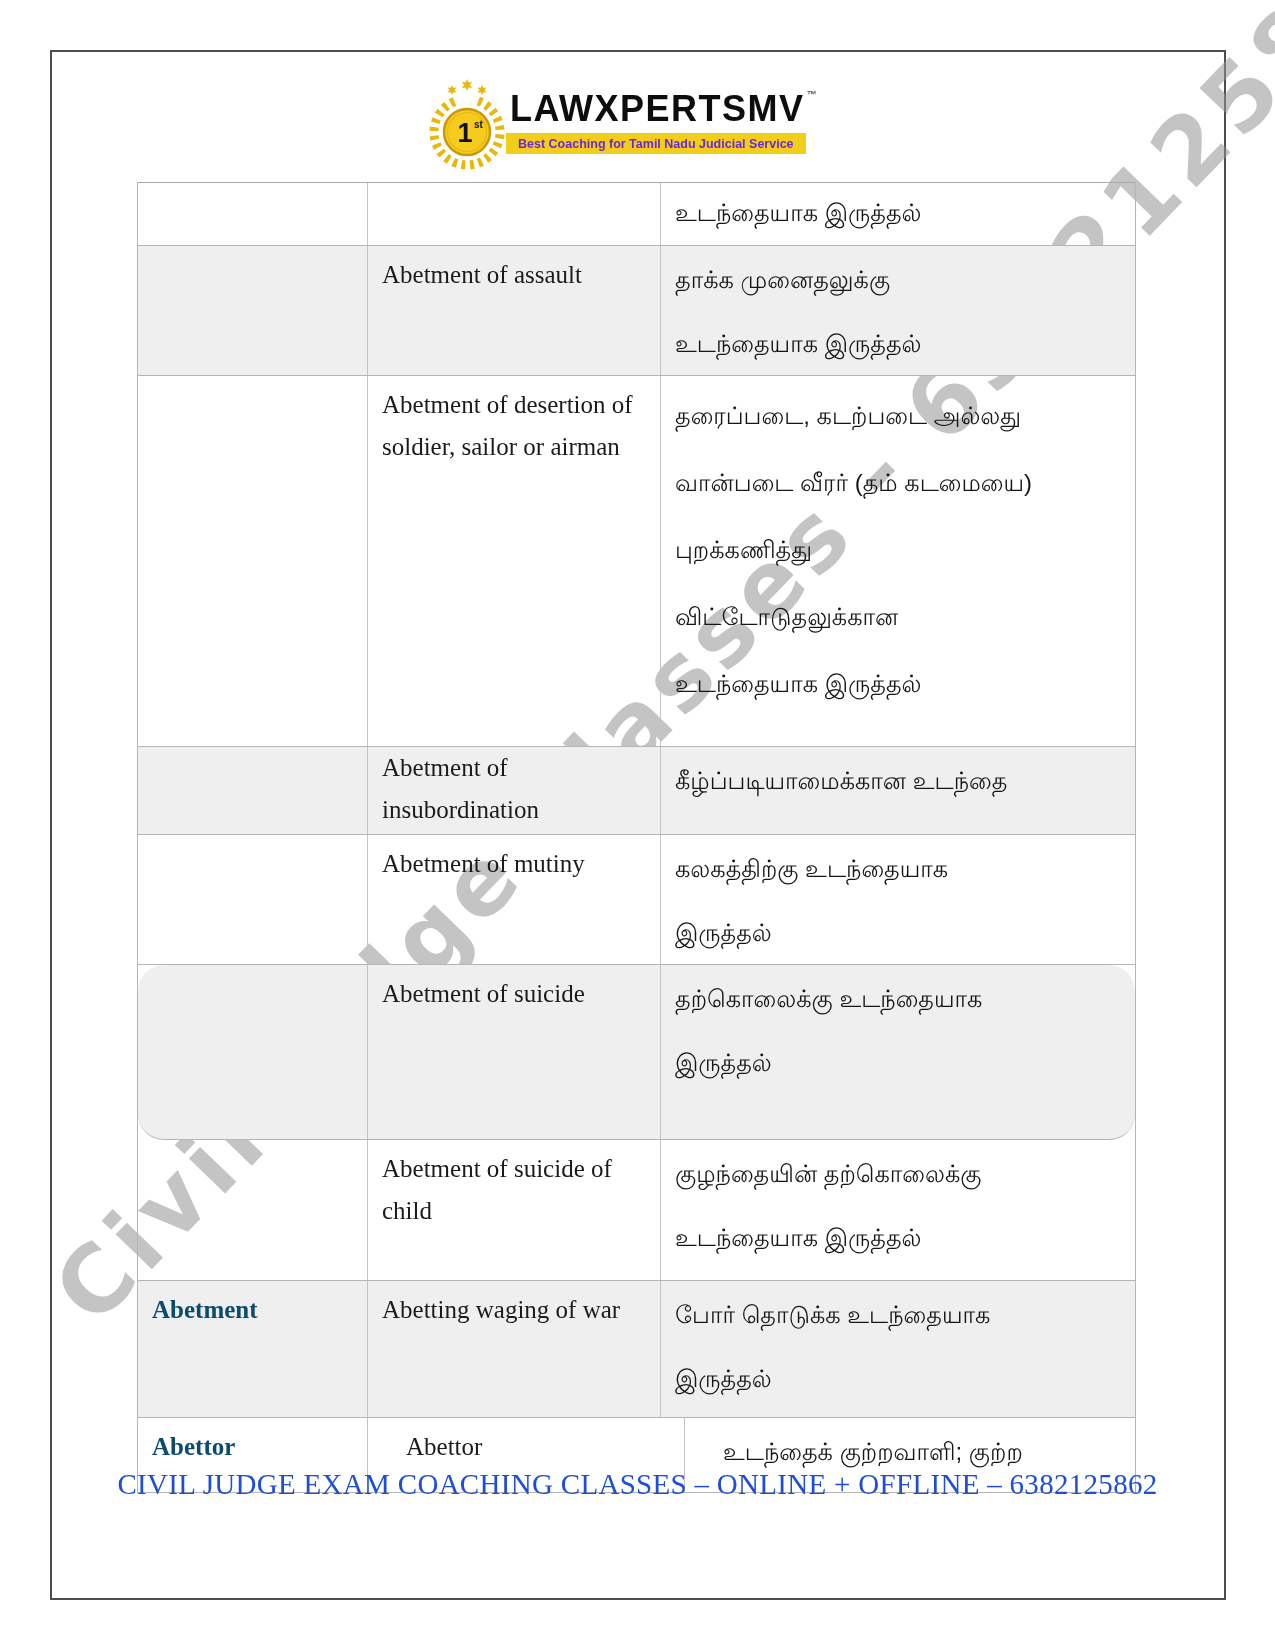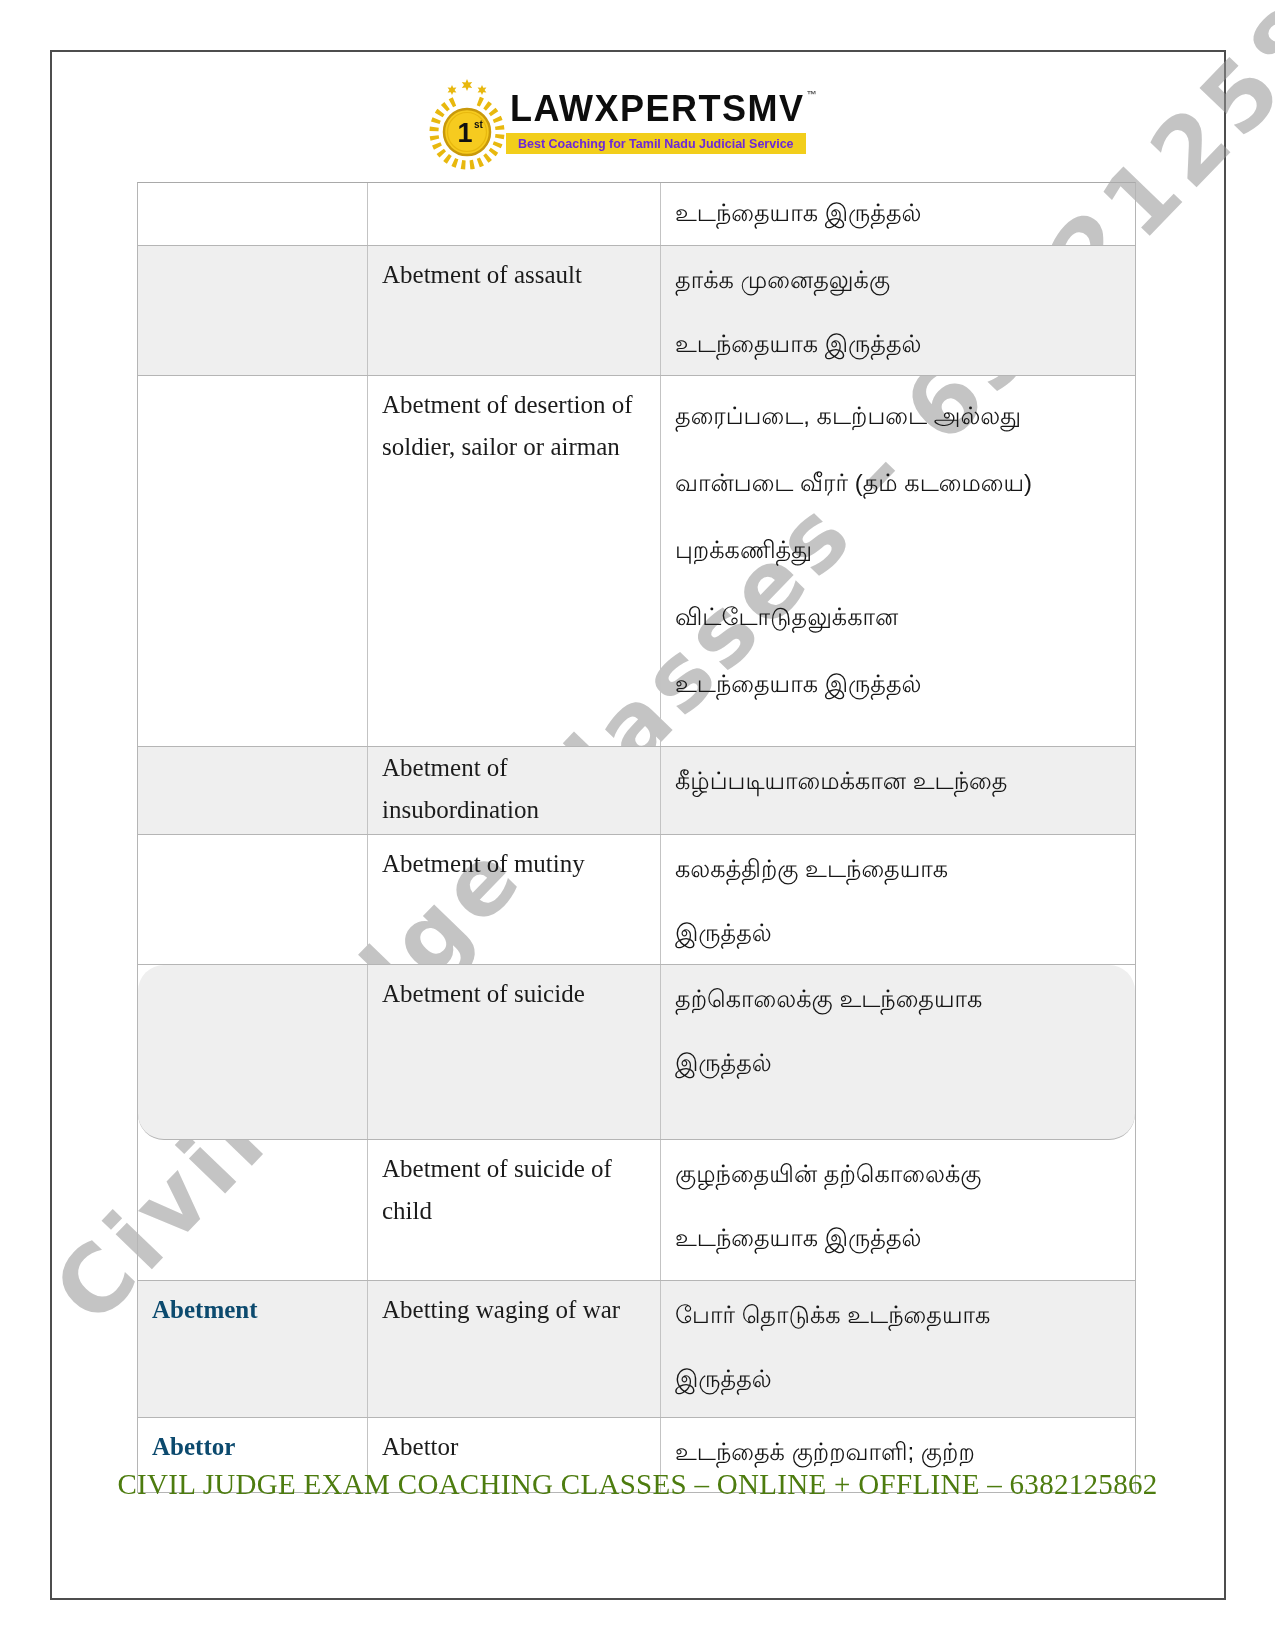--- a/index.html
+++ b/index.html
@@ -43,41 +43,41 @@
   .grow{display:flex;border-bottom:1px solid #b5b5b5;box-sizing:border-box;overflow:hidden;}
   .grow.shaded{background:#efefef;}
   .grow:nth-of-type(1){height:63px;}
   .grow:nth-of-type(2){height:130px;}
   .grow:nth-of-type(3){height:371px;justify-content:center;}
   .grow:nth-of-type(4){height:88px;}
   .grow:nth-of-type(5){height:130px;}
   .grow:nth-of-type(6){height:175px;border-radius:26px;}
   .grow:nth-of-type(7){height:141px;}
   .grow:nth-of-type(8){height:137px;}
-  .grow:nth-of-type(9){height:75px;border-bottom:1px solid #b5b5b5;}
+  .grow:nth-of-type(9){height:75px;border-bottom:1px solid #b5b5b5;gap:24px;}
   .cell{box-sizing:border-box;white-space:pre-line;overflow:hidden;}
   .c1{width:230px;border-right:1px solid #c3c3c3;}
   .c2{width:293px;border-right:1px solid #c3c3c3;}
   .c3{flex:1;}
   .en{
     font-family:"Liberation Serif", serif;font-size:25px;line-height:42px;
     color:#1b1b1b;padding:8px 13px 0 14px;
   }
   .grow:nth-of-type(4) .en{padding-top:0;}
   .c1.en{font-weight:bold;color:#0c4a6e;}
   .ta{
     font-family:"Liberation Sans", sans-serif;font-size:24px;line-height:64px;
     color:#161616;padding:2px 10px 0 14px;
   }
   .grow:nth-of-type(3) .ta{line-height:67px;padding-top:6px;}
   .grow:nth-of-type(1) .ta{padding-top:0;line-height:60px;}
   
   .footer{
     position:absolute;left:0;top:1468px;width:1275px;text-align:center;z-index:3;
-    font-family:"Liberation Serif", serif;font-size:29px;color:#4d7c0f;letter-spacing:0.3px;
+    font-family:"Liberation Serif", serif;font-size:29px;color:#1d4ed8;letter-spacing:0.3px;
   }
 </style>
 </head>
 <body>
 
 <div class="page-border"></div>
 
 <div class="watermark">Civil Judge Classes - 6382125862</div>
 
 <div class="logo">

